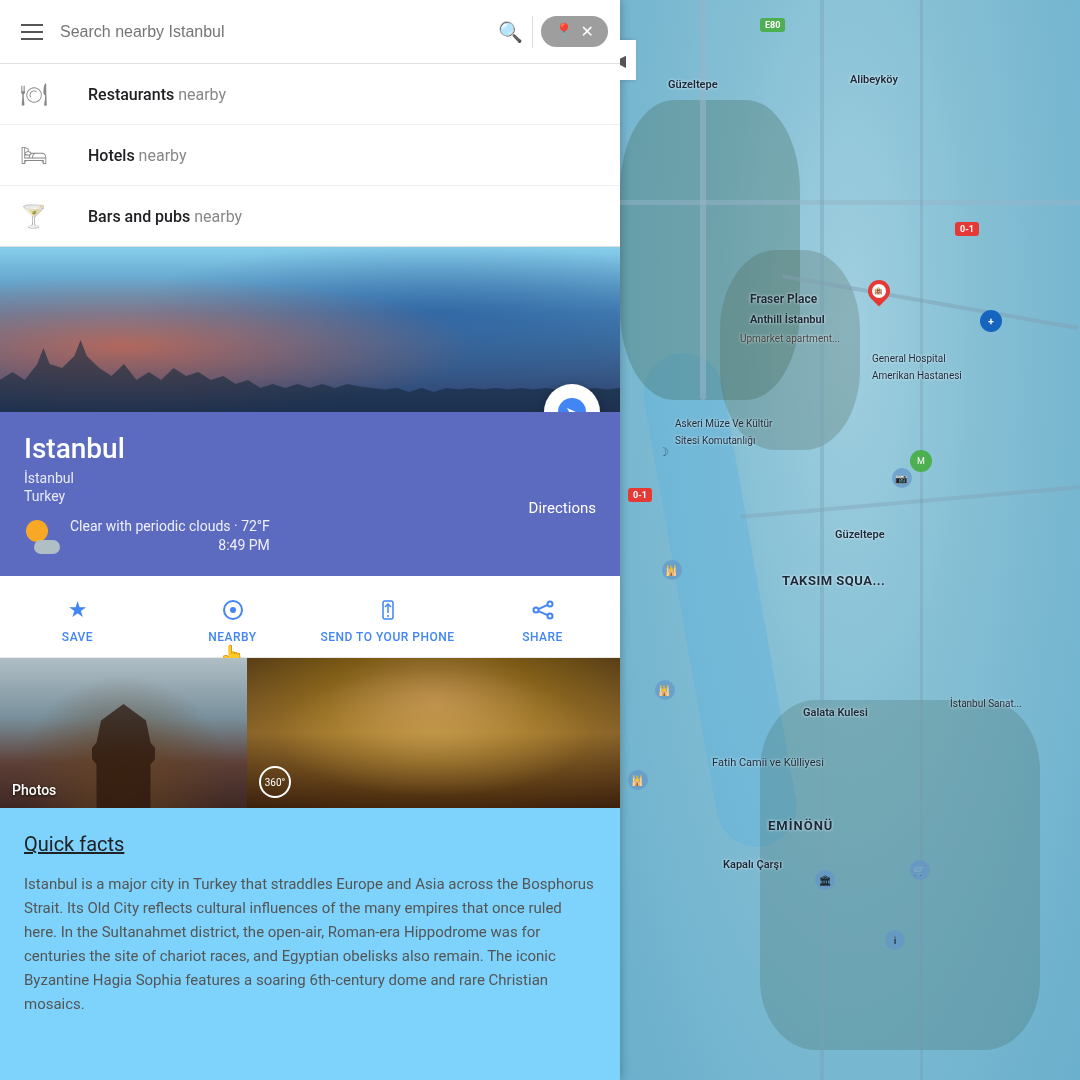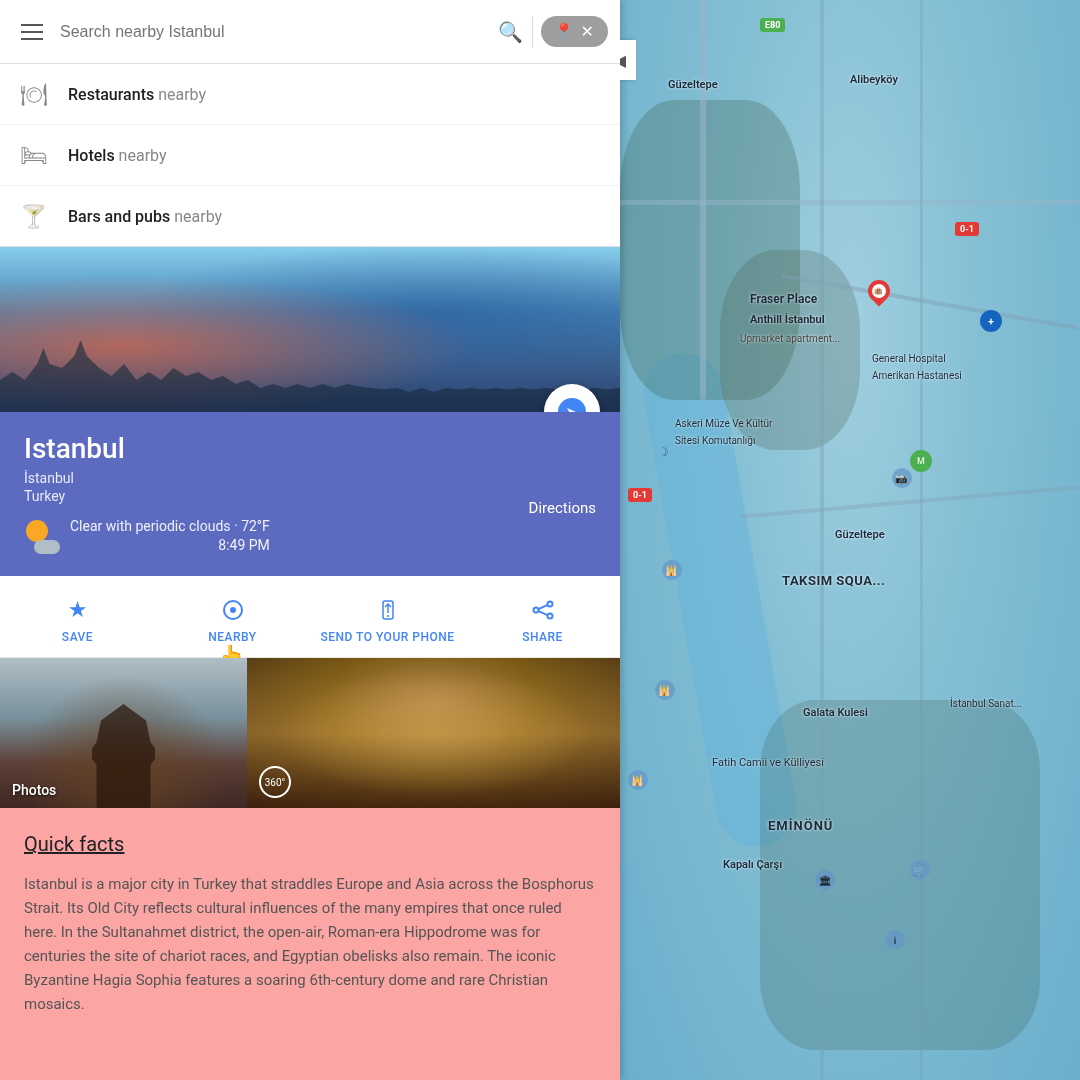--- a/index.html
+++ b/index.html
@@ -42,21 +42,21 @@
       cursor: pointer;
       box-shadow: -2px 0 4px rgba(0,0,0,0.2);
       z-index: 10;
     }
 
     
     .left-panel {
       position: absolute;
       top: 0; left: 0;
       width: 620px; height: 1080px;
-      background: #fca5a5;
+      background: #7dd3fc;
       display: flex;
       flex-direction: column;
       overflow: hidden;
       box-shadow: 2px 0 8px rgba(0,0,0,0.2);
       z-index: 5;
     }
 
     
     .search-bar {
       display: flex;
@@ -139,20 +139,21 @@
     .suggestion-text {
       font-size: 16px;
       color: #202124;
     }
     .suggestion-text .nearby {
       color: #888;
       font-weight: 400;
     }
     .suggestion-text .bold {
       font-weight: 500;
+      margin-left: 20px;
     }
 
     
     .hero-image {
       height: 165px;
       flex-shrink: 0;
       background:
         linear-gradient(to bottom, rgba(0,0,0,0.1), rgba(0,0,0,0.3)),
         linear-gradient(135deg, #c0392b 0%, #8e44ad 30%, #2980b9 60%, #1abc9c 100%);
       position: relative;

